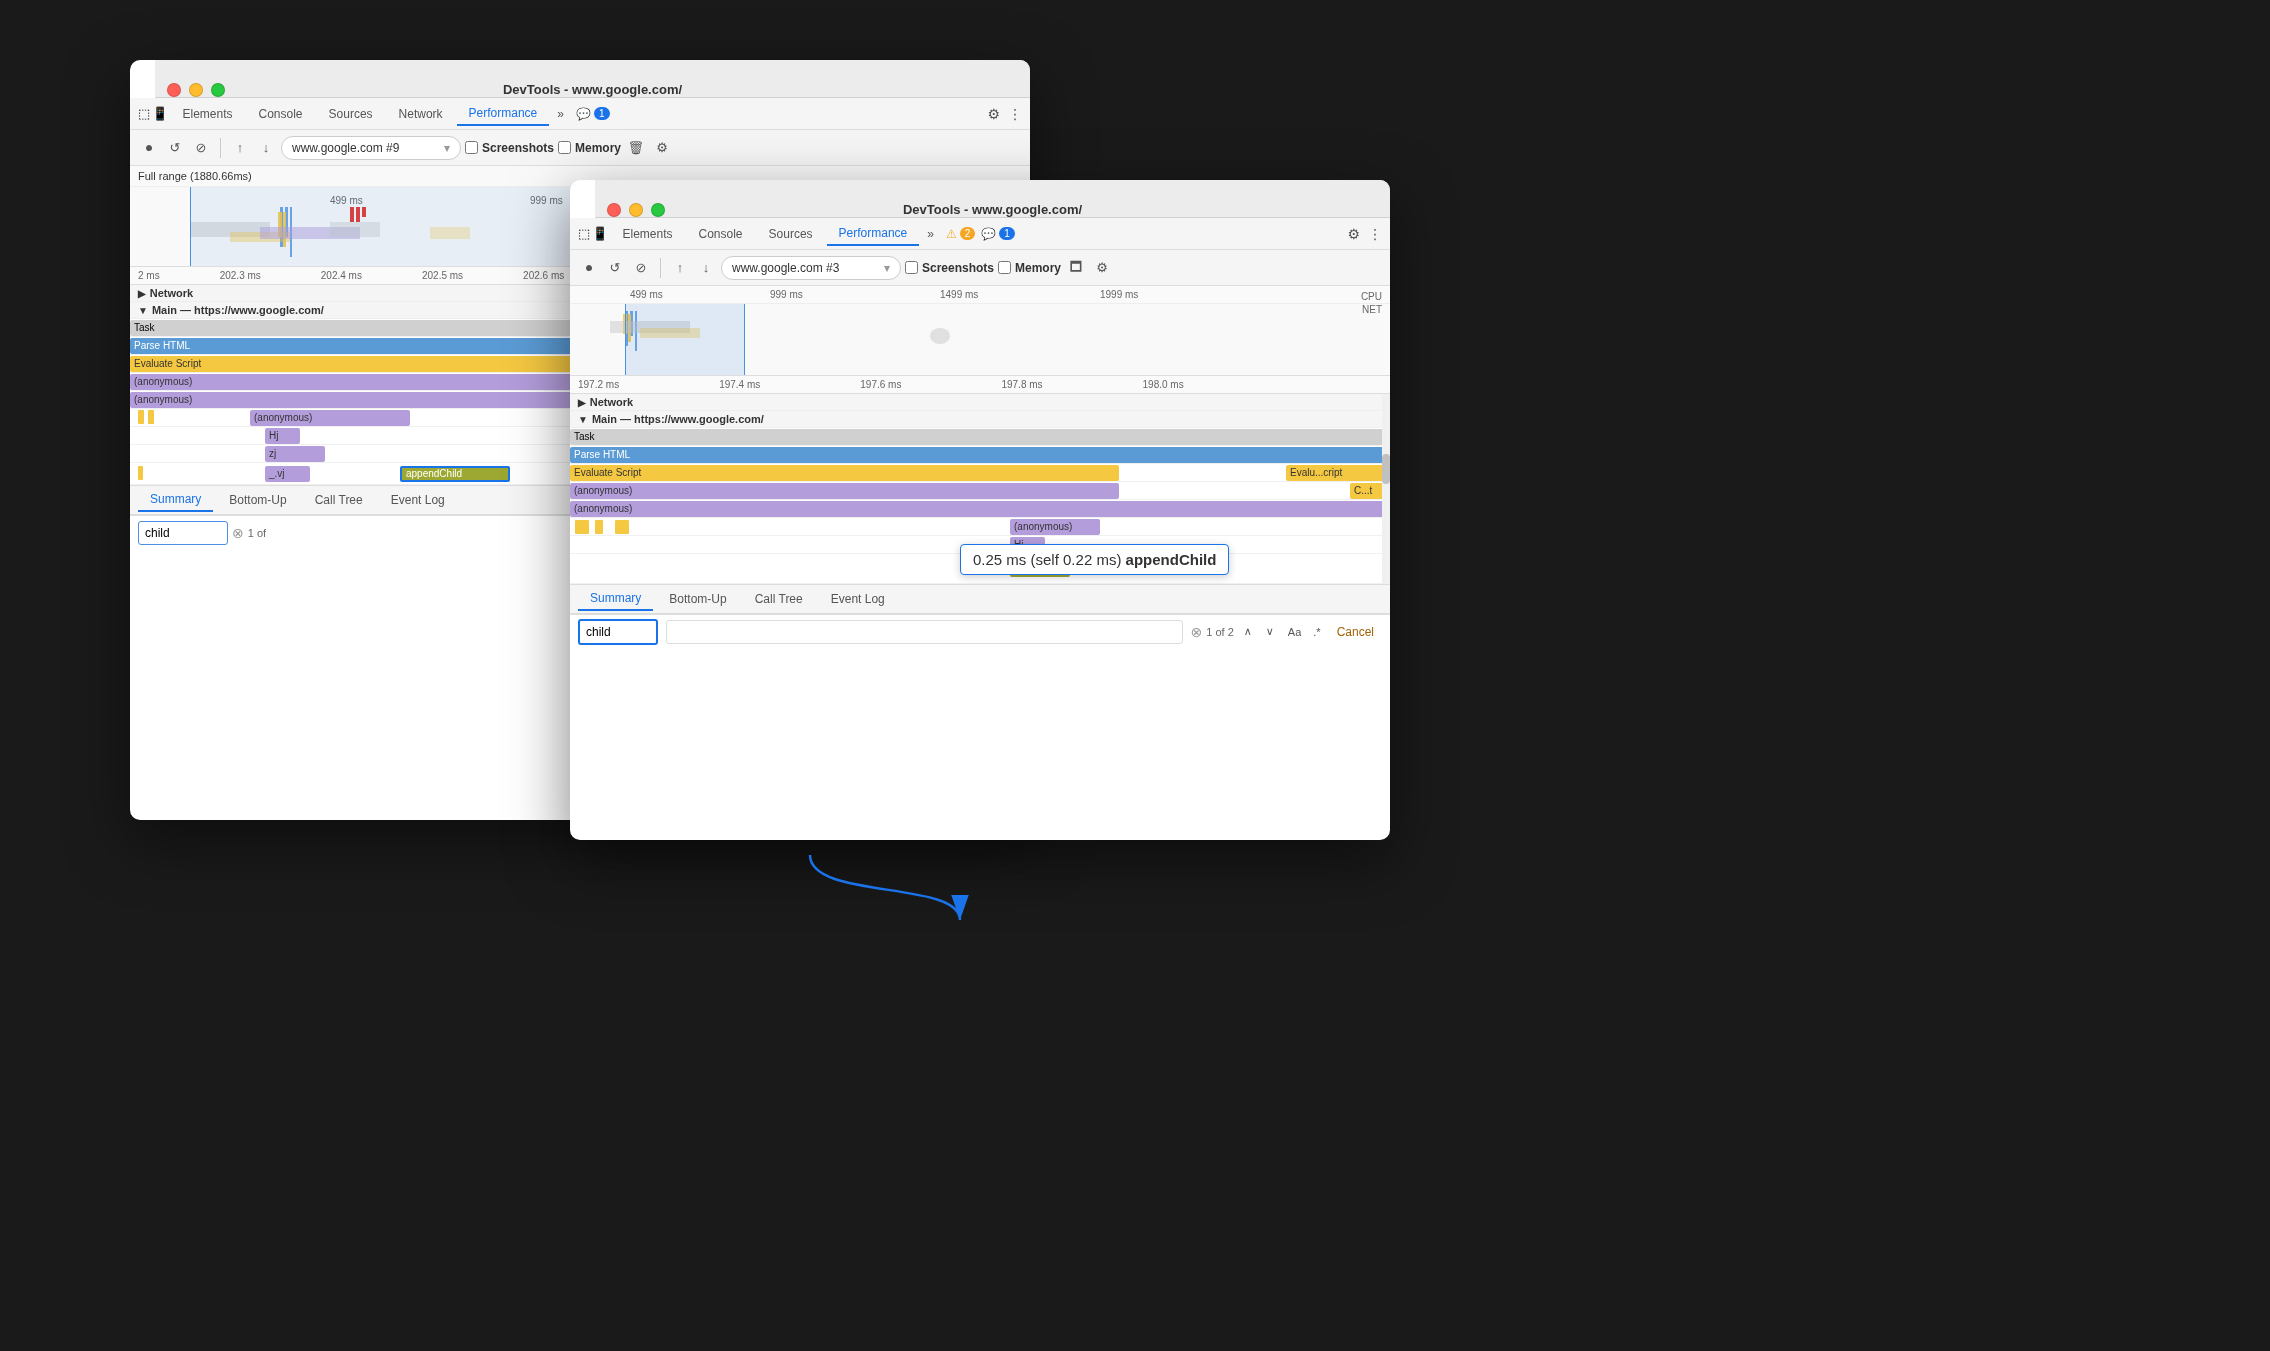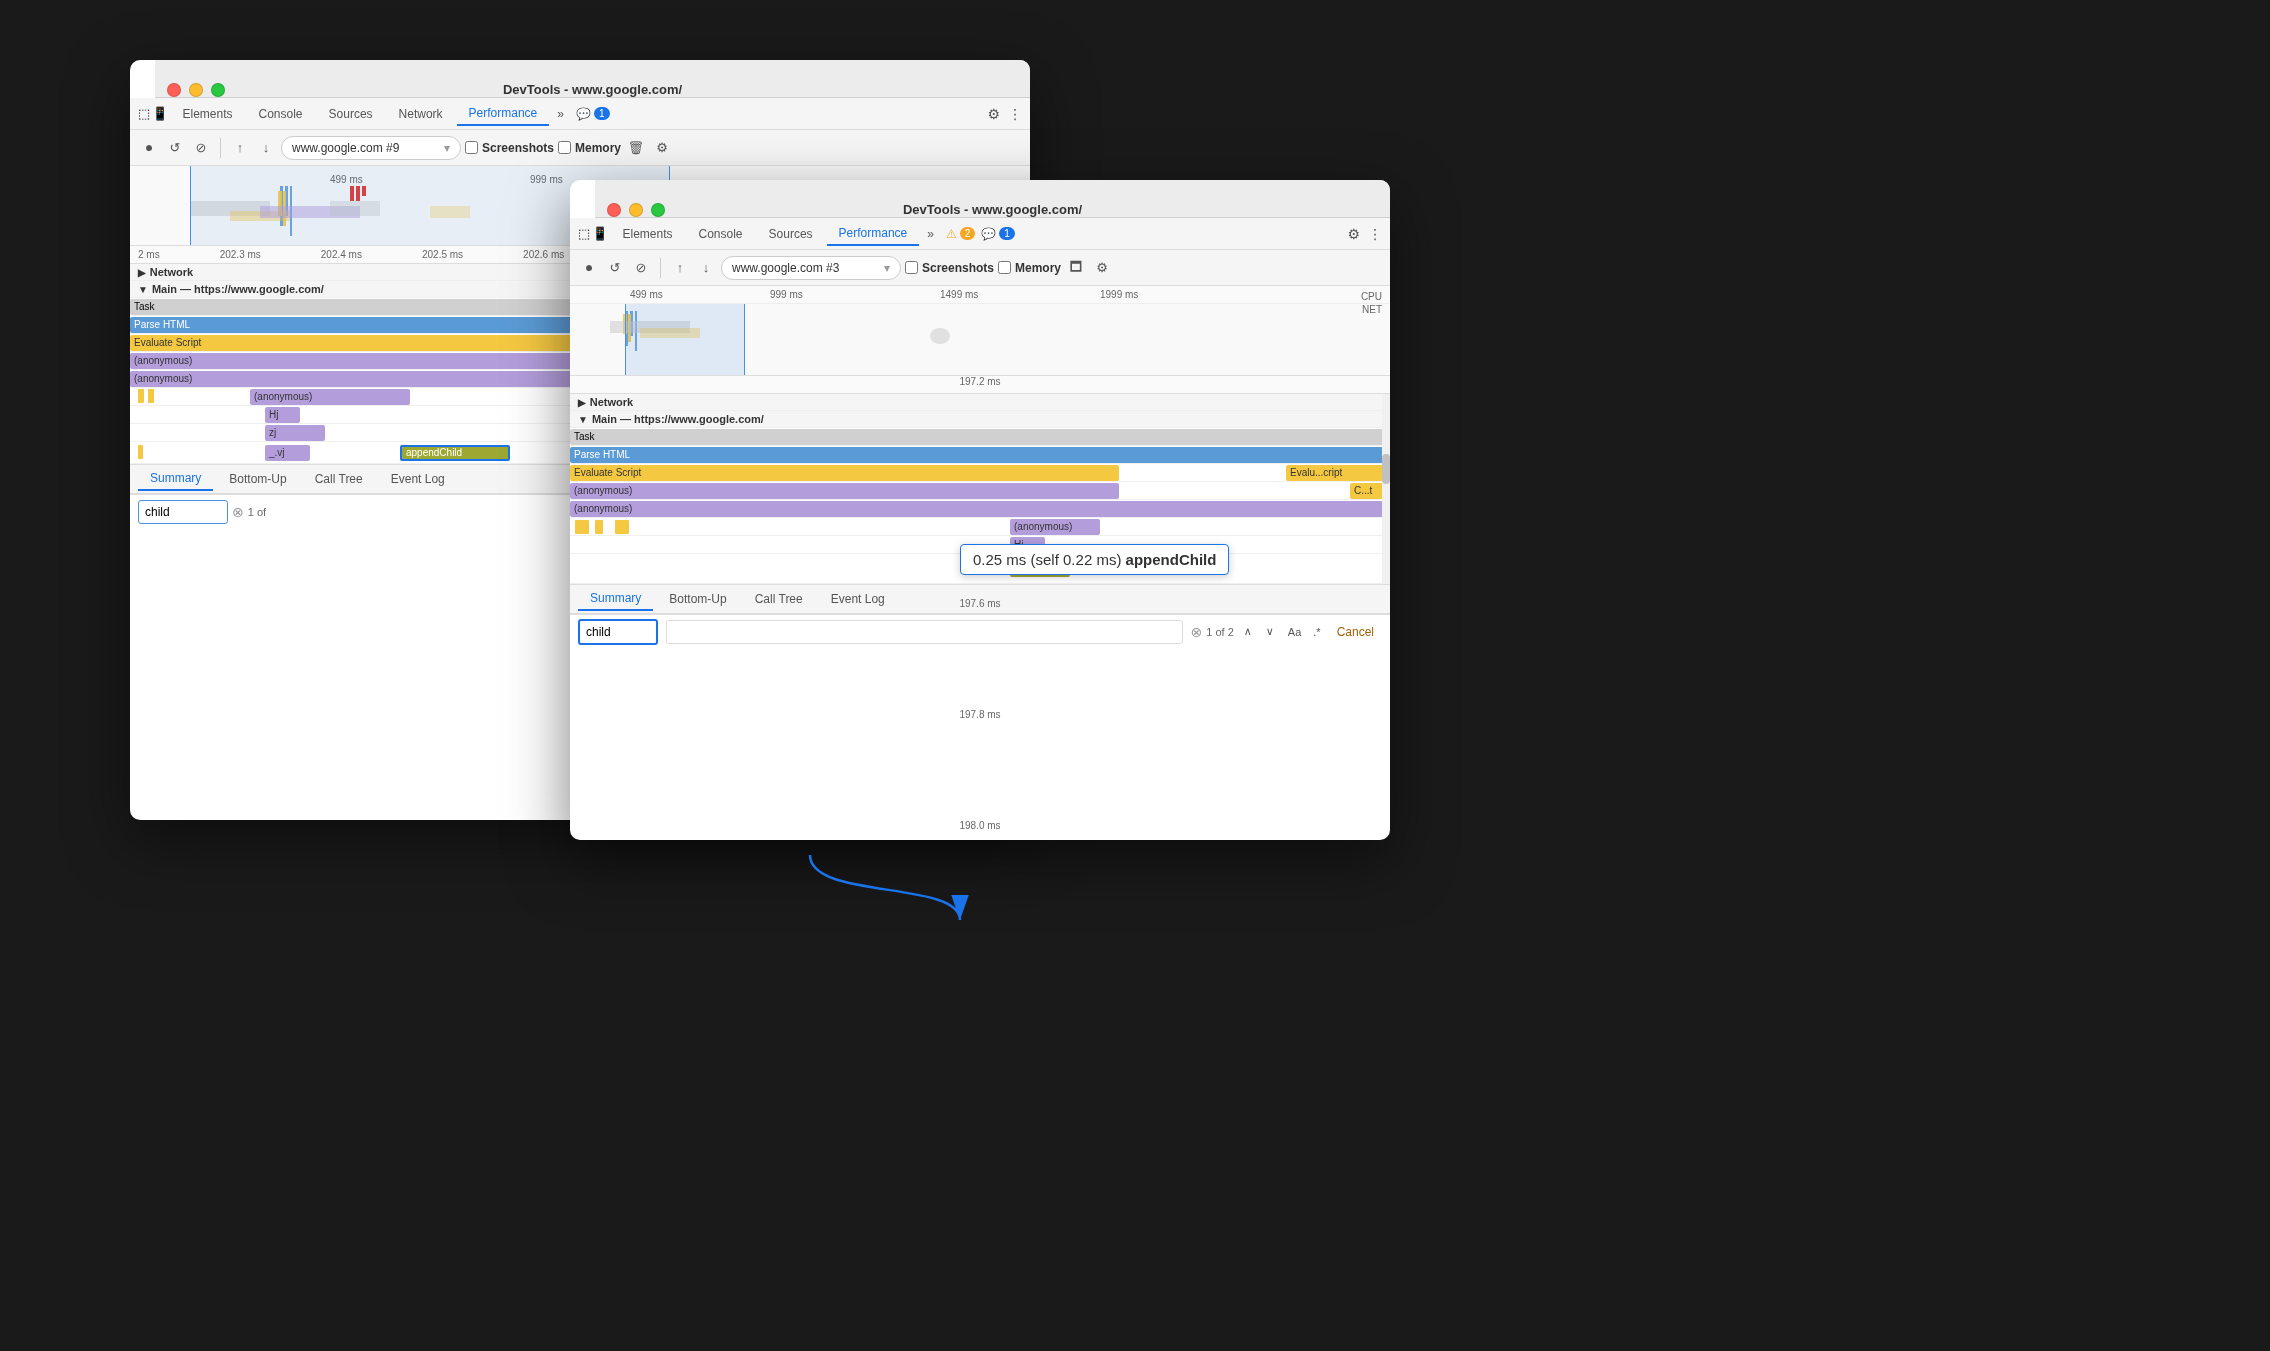--- a/index.html
+++ b/index.html
@@ -404,20 +404,23 @@
       <label>Screenshots</label>
     </div>
     <div class="toolbar-checkbox-group">
       <input type="checkbox" style="">
       <label>Memory</label>
     </div>
     <button class="toolbar-btn">🗑</button>
     <button class="toolbar-btn">⚙</button>
   </div>
 
+  <div class="range-label">
+    <span>Full range (1880.66ms)</span>
+  </div>
 
   <div class="timeline-container">
     <div style="position:absolute;top:8px;left:200px;font-size:10px;color:#666;">499 ms</div>
     <div style="position:absolute;top:8px;left:400px;font-size:10px;color:#666;">999 ms</div>
 
     <svg width="900" height="70" style="position:absolute;top:15px;left:0;">
 
       <rect x="150" y="5" width="3" height="40" fill="#4a90e2" opacity="0.8"></rect>
       <rect x="155" y="5" width="3" height="30" fill="#4a90e2" opacity="0.8"></rect>
       <rect x="160" y="5" width="2" height="50" fill="#4a90e2" opacity="0.8"></rect>
@@ -612,21 +615,21 @@
       <rect x="58" y="8" width="3" height="28" fill="#f5c842" opacity="0.9"></rect>
       <rect x="40" y="15" width="80" height="12" fill="#c8c8c8" opacity="0.5"></rect>
       <rect x="70" y="22" width="60" height="10" fill="#f5c842" opacity="0.4"></rect>
 
       <ellipse cx="370" cy="30" rx="10" ry="8" fill="#c8c8c8" opacity="0.5"></ellipse>
     </svg>
 
     <div style="position:absolute;top:18px;left:55px;width:120px;height:72px;background:rgba(74,144,226,0.15);border-left:1px solid #4a90e2;border-right:1px solid #4a90e2;"></div>
   </div>
 
-  <div style="height:18px;border-bottom:1px solid #ddd;display:flex;align-items:center;padding:0 8px;gap:100px;font-size:10px;color:#666;background:#fafafa;flex-direction:column;">
+  <div style="height:18px;border-bottom:1px solid #ddd;display:flex;align-items:center;padding:0 8px;gap:100px;font-size:10px;color:#666;background:#fafafa;">
     <span>197.2 ms</span>
     <span>197.4 ms</span>
     <span>197.6 ms</span>
     <span>197.8 ms</span>
     <span>198.0 ms</span>
   </div>
 
   <div style="background:white;overflow:hidden;position:relative;">
 
     <div class="section-label">

